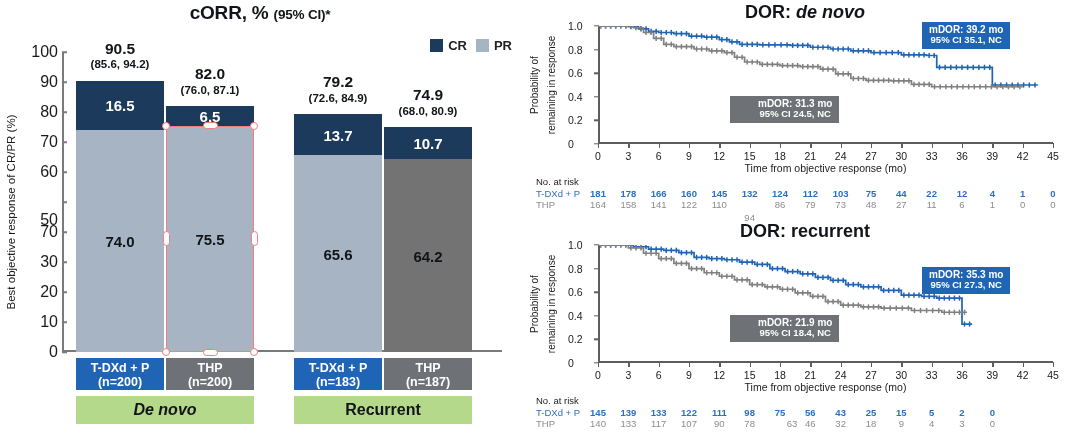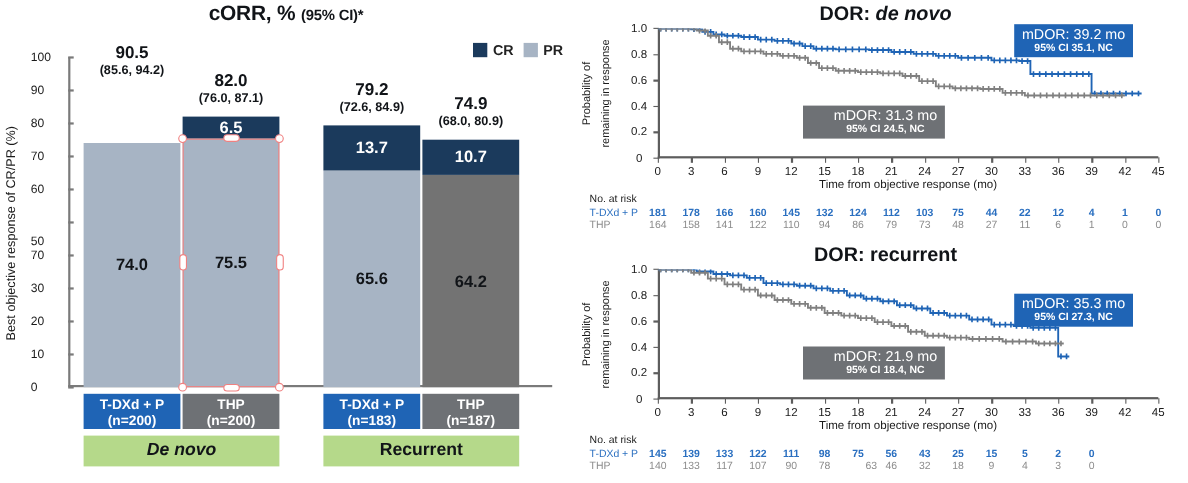--- a/index.html
+++ b/index.html
@@ -43,22 +43,22 @@
   
   #bar-plot {
     position: absolute; left: 62px; top: 52px; width: 440px; height: 300px;
   }
   #bar-axis-line {
     position: absolute; left: 0; top: 0; width: 2px; height: 300px; background: #7a7a7a;
   }
   #bar-baseline {
     position: absolute; left: 0; bottom: 0; width: 440px; height: 2px; background: #7a7a7a;
   }
-  .ytick { position: absolute; left: -34px; width: 30px; text-align: left;
-           font-size: 11px; color: #1a1a1a; transform: translateY(-50%); }
+  .ytick { position: absolute; left: -34px; width: 30px; text-align: right;
+           font-size: 16px; color: #1a1a1a; transform: translateY(-50%); }
   .ytick-mark { position: absolute; left: 0px; width: 5px; height: 1.5px; background: #7a7a7a;
                 transform: translateY(-50%); }
 
   .bar { position: absolute; bottom: 0; }
   .seg-pr { position: absolute; bottom: 0; width: 100%; background: #a7b4c4; }
   .seg-cr { position: absolute; width: 100%; background: #1b3a5c; }
   .seg-label {
     position: absolute; left: 0; width: 100%; text-align: center;
     font-size: 15px; font-weight: bold;
   }
@@ -115,35 +115,35 @@
   .km-ylab span {
     position: absolute; white-space: nowrap; font-size: 10px; color: #1a1a1a;
     top: 50%; transform-origin: 50% 50%;
   }
   .km-ylab span.l1 { left: 0;  transform: translate(-50%,-50%) rotate(-90deg); }
   .km-ylab span.l2 { left: 17px; transform: translate(-50%,-50%) rotate(-90deg); }
 
   .km-plot { position: absolute; left: 68px; top: 26px; width: 455px; height: 118px; }
   .km-yaxis { position: absolute; left: 0; top: 0; width: 1.6px; height: 118px; background: #5d5d5d; }
   .km-xaxis { position: absolute; left: 0; bottom: 0; width: 455px; height: 1.6px; background: #5d5d5d; }
-  .km-ytick { position: absolute; left: -30px; width: 26px; text-align: center; font-size: 10.5px;
+  .km-ytick { position: absolute; left: -30px; width: 26px; text-align: left; font-size: 10.5px;
               color: #1a1a1a; transform: translateY(-50%); }
   .km-ytick-mk { position: absolute; left: -4px; width: 5px; height: 1.4px; background: #5d5d5d;
                  transform: translateY(-50%); }
   .km-xtick-mk { position: absolute; bottom: -4px; width: 1.4px; height: 5px; background: #5d5d5d; }
   .km-xtick-lb { position: absolute; bottom: -18px; font-size: 10.5px; color: #1a1a1a;
                  transform: translateX(-50%); white-space: nowrap; }
   .km-xlabel { position: absolute; left: 68px; width: 455px; font-size: 10.5px;
                text-align: center; color: #1a1a1a; }
 
   .mbox {
     position: absolute; text-align: center; color: #ffffff; padding: 2px 7px 3px 7px;
     line-height: 1.12;
   }
-  .mbox .m1 { font-size: 13px; font-weight: normal; display: block; }
+  .mbox .m1 { font-size: 10px; font-weight: bold; display: block; }
   .mbox .m2 { font-size: 9.5px; font-weight: bold; display: block; }
   .mbox.blue { background: #1f64b5; }
   .mbox.gray { background: #6e7175; padding-left: 28px; }
 
   
   .risk { position: absolute; left: 0; width: 550px; }
   .risk-hdr { position: absolute; left: 6px; font-size: 9.5px; color: #1a1a1a; }
   .risk-row { position: absolute; left: 6px; width: 544px; height: 12px; }
   .risk-name { position: absolute; left: 0; font-size: 9.5px; font-weight: normal; white-space: nowrap; }
   .risk-name.blue { color: #2a6fc0; }
@@ -205,20 +205,23 @@
           <div class="ytick-mark" style="top: 60px;"></div>
           <div class="ytick" style="top: 30px;">90</div>
           <div class="ytick-mark" style="top: 30px;"></div>
           <div class="ytick" style="top: 0px;">100</div>
           <div class="ytick-mark" style="top: 0px;"></div>
         </div>
       <div id="bars-layer">
           <div class="bar" style="left: 14px; width: 88px; height: 271.5px;">
             <div class="seg-pr" style="height: 222px; background: rgb(167, 180, 196);">
               <div class="seg-label on-pr" style="top: 50%; transform: translateY(-50%);">74.0</div>
+            </div>
+            <div class="seg-cr" style="bottom: 222px; height: 49.5px; background: rgb(27, 58, 92);">
+              <div class="seg-label on-cr" style="top: 50%; transform: translateY(-50%);">16.5</div>
             </div>
           </div>
           <div class="bar-total" style="left: 0px; width: 116px; top: -11.5px;"><span>90.5</span><span class="ci">(85.6, 94.2)</span></div>
           <div class="bar" style="left: 104px; width: 88px; height: 246px;">
             <div class="seg-pr" style="height: 226.5px; background: rgb(167, 180, 196);">
               <div class="seg-label on-pr" style="top: 50%; transform: translateY(-50%);">75.5</div>
             </div>
             <div class="seg-cr" style="bottom: 226.5px; height: 19.5px; background: rgb(27, 58, 92);">
               <div class="seg-label on-cr" style="top: 50%; transform: translateY(-50%);">6.5</div>
             </div>
@@ -531,21 +534,21 @@
           <span class="risk-val blue" style="left: 486.667px;">1</span>
           <span class="risk-val blue" style="left: 517px;">0</span>
         </div>
         <div class="risk-row" style="top: 23px;">
           <span class="risk-name gray">THP</span>
           <span class="risk-val gray" style="left: 62px;">164</span>
           <span class="risk-val gray" style="left: 92.3333px;">158</span>
           <span class="risk-val gray" style="left: 122.667px;">141</span>
           <span class="risk-val gray" style="left: 153px;">122</span>
           <span class="risk-val gray" style="left: 183.333px;">110</span>
-          <span class="risk-val gray" style="left: 213.667px;">94</span>
+          <span class="risk-val gray" style="left: 213.667px; margin-top: 13px;">94</span>
           <span class="risk-val gray" style="left: 244px;">86</span>
           <span class="risk-val gray" style="left: 274.333px;">79</span>
           <span class="risk-val gray" style="left: 304.667px;">73</span>
           <span class="risk-val gray" style="left: 335px;">48</span>
           <span class="risk-val gray" style="left: 365.333px;">27</span>
           <span class="risk-val gray" style="left: 395.667px;">11</span>
           <span class="risk-val gray" style="left: 426px;">6</span>
           <span class="risk-val gray" style="left: 456.333px;">1</span>
           <span class="risk-val gray" style="left: 486.667px;">0</span>
           <span class="risk-val gray" style="left: 517px;">0</span>

